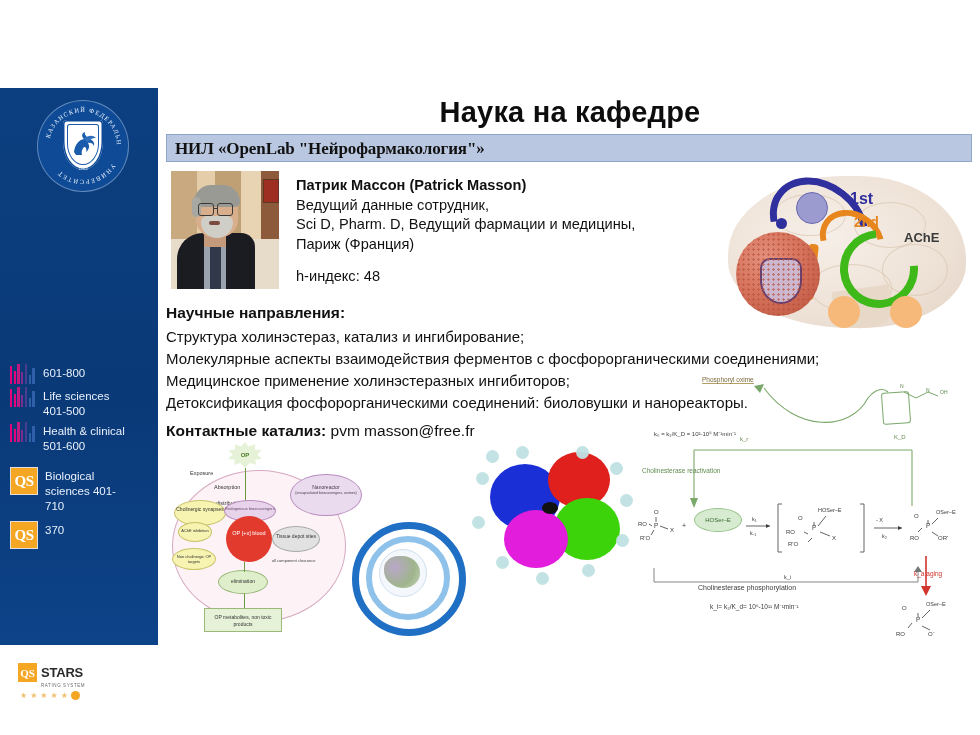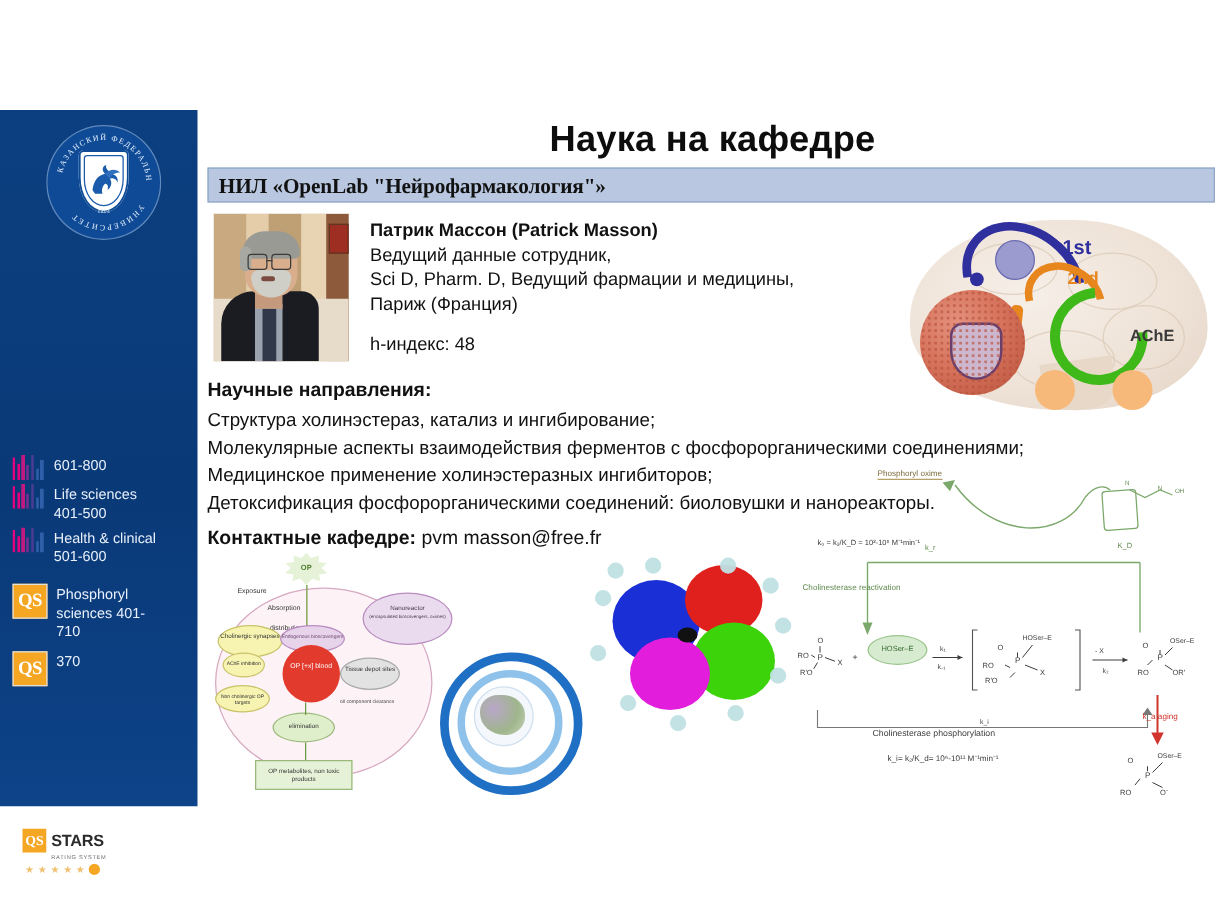--- a/index.html
+++ b/index.html
@@ -135,21 +135,21 @@
   .arrow-orange{position:absolute;left:104px;top:44px;width:56px;height:44px;
     border:6px solid #e8861e;border-radius:50%;
     border-right-color:transparent;border-bottom-color:transparent;transform:rotate(35deg);}
   .arrow-orange-tail{position:absolute;left:92px;top:76px;width:10px;height:56px;background:#e8861e;
     border-radius:4px;transform:rotate(6deg);}
   .ring-green{position:absolute;left:126px;top:62px;width:62px;height:62px;border-radius:50%;
     border:8px solid #3fb819;border-top-color:transparent;transform:rotate(40deg);}
   .syn-orange{position:absolute;width:32px;height:32px;border-radius:50%;background:#f7b97a;}
   .bl-1st{position:absolute;left:136px;top:22px;font-weight:bold;font-size:16px;color:#2f2f9e;}
   .bl-2nd{position:absolute;left:140px;top:46px;font-weight:bold;font-size:14px;color:#e8861e;}
-  .bl-ache{position:absolute;left:190px;top:62px;font-weight:bold;font-size:13px;color:#3a3a3a;margin-top:31px;}
+  .bl-ache{position:absolute;left:190px;top:62px;font-weight:bold;font-size:13px;color:#3a3a3a;}
   .purple-circ{position:absolute;left:82px;top:24px;width:30px;height:30px;border-radius:50%;
     background:#9b9bd0;border:1px solid #6a6ab0;}
 
   
   .flow{position:absolute;left:168px;top:442px;width:222px;height:206px;}
   .fl-outer{position:absolute;left:4px;top:28px;width:172px;height:150px;border-radius:50%;
     border:1px solid #d6a9c0;background:#fdf3f7;}
   .fl-op-star{position:absolute;left:60px;top:0px;width:34px;height:26px;color:#4b7a2a;
     font-size:6px;font-weight:bold;display:flex;align-items:center;justify-content:center;
     background:#e6f2d8;
@@ -309,21 +309,21 @@
           <div>Health  &amp; clinical</div>
           <div>501-600</div>
         </div>
       </div>
 
       <div style="height:10px"></div>
 
       <div class="rank-row qs">
         <div class="qs-mark">QS</div>
         <div class="rank-text">
-          <div>Phosphoryl</div>
+          <div>Biological</div>
           <div>sciences   401-710</div>
         </div>
       </div>
 
       <div class="rank-row qs">
         <div class="qs-mark">QS</div>
         <div class="rank-text">
           <div>370</div>
         </div>
       </div>
@@ -386,21 +386,21 @@
   </div>
 
   <div class="research">
     <div class="hd">Научные направления:</div>
     <div class="ln">Структура холинэстераз, катализ и ингибирование;</div>
     <div class="ln">Молекулярные аспекты взаимодействия ферментов с фосфорорганическими соединениями;</div>
     <div class="ln">Медицинское применение холинэстеразных ингибиторов;</div>
     <div class="ln">Детоксификация фосфорорганическими соединений: биоловушки и нанореакторы.</div>
   </div>
   <div class="contact">
-    <b>Контактные  кафедре:</b>
+    <b>Контактные  катализ:</b>
     <span class="mail">pvm masson@free.fr</span>
   </div>
 
   <div class="brain">
     <div class="brain-body"></div>
     <div class="gyr" style="left:60px;top:26px;width:70px;height:40px;"></div>
     <div class="gyr" style="left:140px;top:34px;width:70px;height:44px;"></div>
     <div class="gyr" style="left:168px;top:76px;width:64px;height:50px;"></div>
     <div class="gyr" style="left:96px;top:96px;width:80px;height:46px;"></div>
     <div class="gyr" style="left:40px;top:104px;width:56px;height:40px;"></div>

